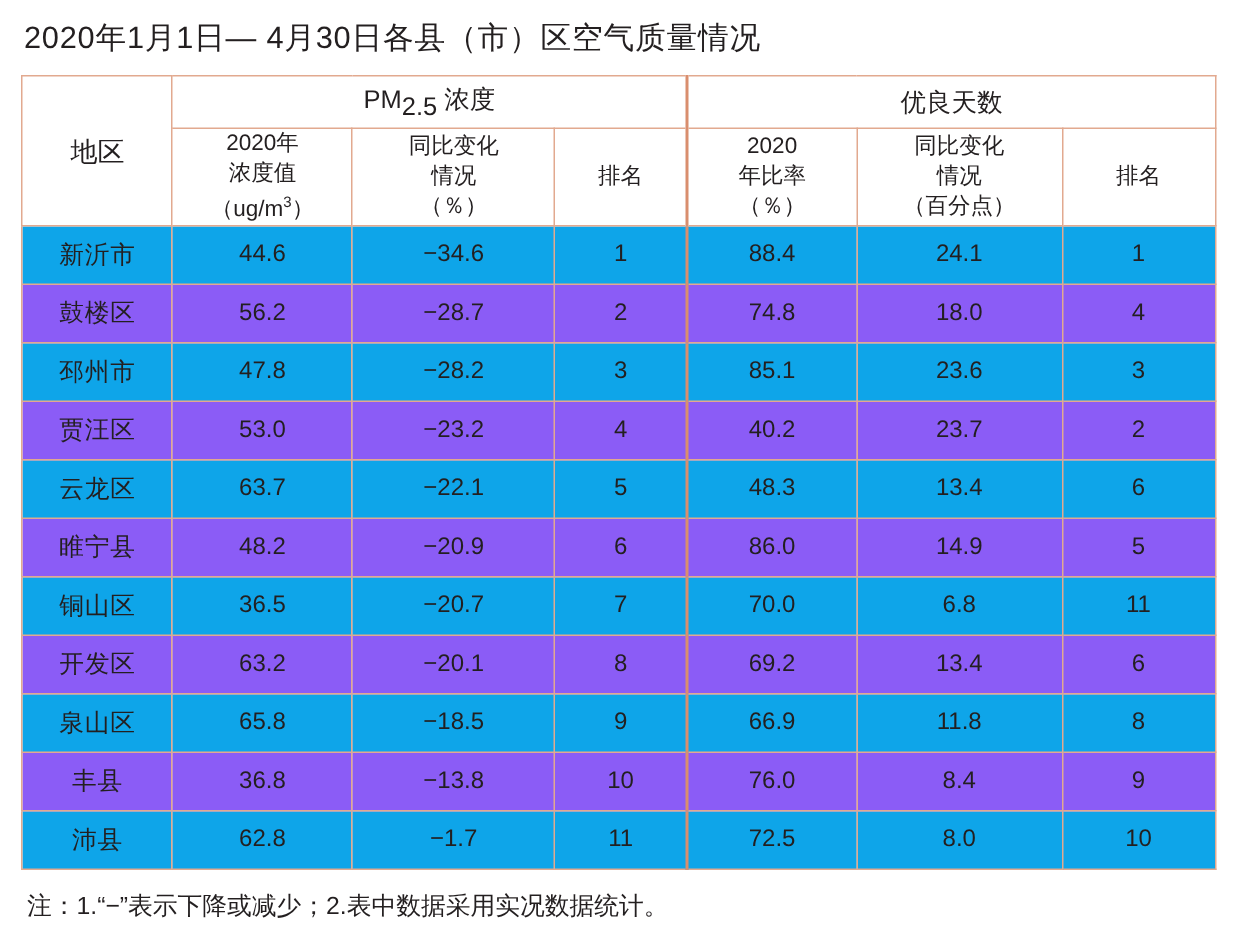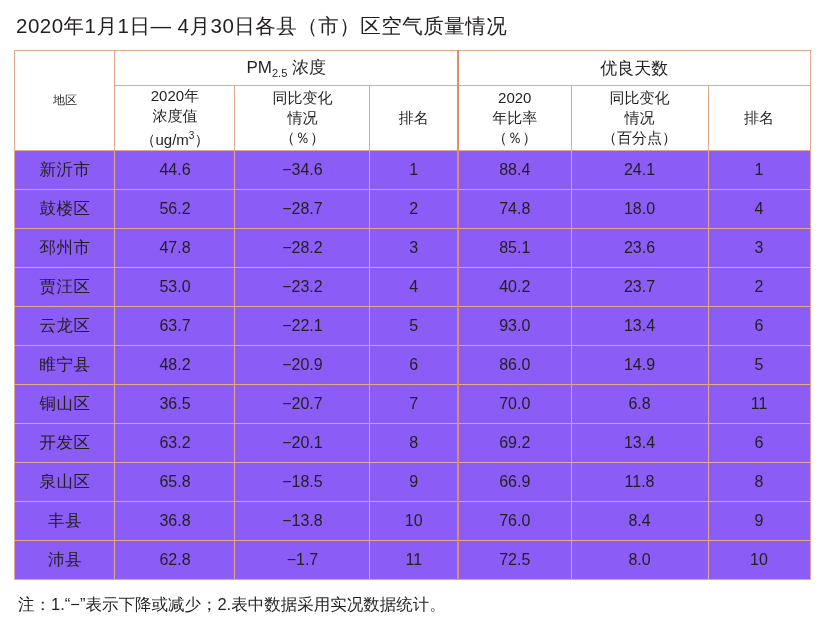--- a/index.html
+++ b/index.html
@@ -45,54 +45,54 @@
   }
   
   table.aq {
     border: 1px solid #d98e6e;
   }
   th.grp {
     font-size: 17px;
     height: 34px;
   }
   th.region {
-    font-size: 12px;
+    font-size: 18px;
   }
   th.sub {
     font-size: 15px;
     line-height: 20px;
     padding: 5px 2px;
   }
   th.sub .ln { display: block; }
   td.cell {
     font-size: 16px;
     height: 38px;
   }
   tr.shade td {
-    background: #8b5cf6;
+    background: #0ea5e9;
   }
   tr.plain td {
     background: #8b5cf6;
   }
   td.region-cell {
     font-size: 16.5px;
     letter-spacing: 0.5px;
   }
   .thick-right {
     border-right: 2px solid #d98e6e !important;
   }
   .note {
     margin: 13px 0 0 4px;
     font-size: 16.5px;
     line-height: 22px;
     color: #231f20;
     white-space: nowrap;
   }
   sub {
-    font-size: 11px;
+    font-size: 17px;
   }
   sup {
     font-size: 10px;
   }
   col.c-region { width: 100px; }
   col.c-val    { width: 120px; }
   col.c-chg    { width: 135px; }
   col.c-rank   { width: 88px; }
   col.c-val2   { width: 113px; }
   col.c-chg2   { width: 137px; }
@@ -183,21 +183,21 @@
         <td class="cell thick-right">4</td>
         <td class="cell">40.2</td>
         <td class="cell">23.7</td>
         <td class="cell">2</td>
       </tr>
       <tr class="shade">
         <td class="cell region-cell">云龙区</td>
         <td class="cell">63.7</td>
         <td class="cell">−22.1</td>
         <td class="cell thick-right">5</td>
-        <td class="cell">93.0</td>
+        <td class="cell">48.3</td>
         <td class="cell">13.4</td>
         <td class="cell">6</td>
       </tr>
       <tr class="plain">
         <td class="cell region-cell">睢宁县</td>
         <td class="cell">48.2</td>
         <td class="cell">−20.9</td>
         <td class="cell thick-right">6</td>
         <td class="cell">86.0</td>
         <td class="cell">14.9</td>

